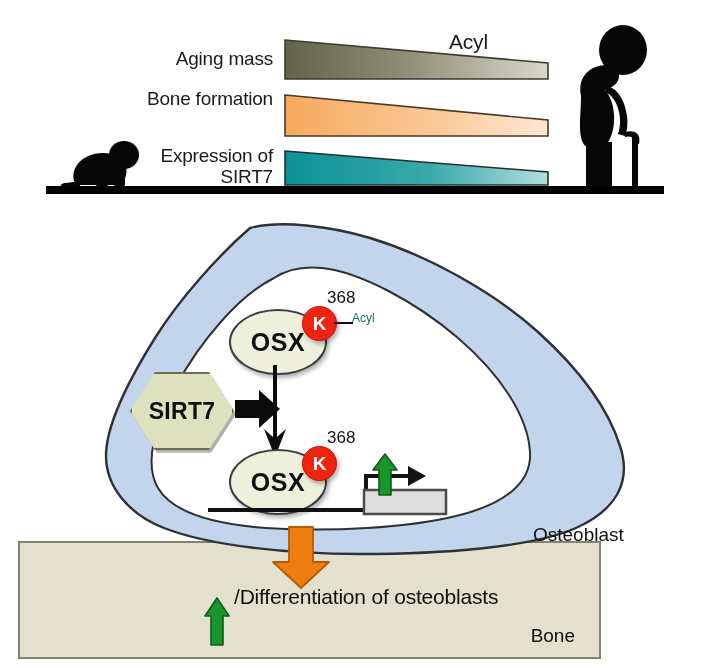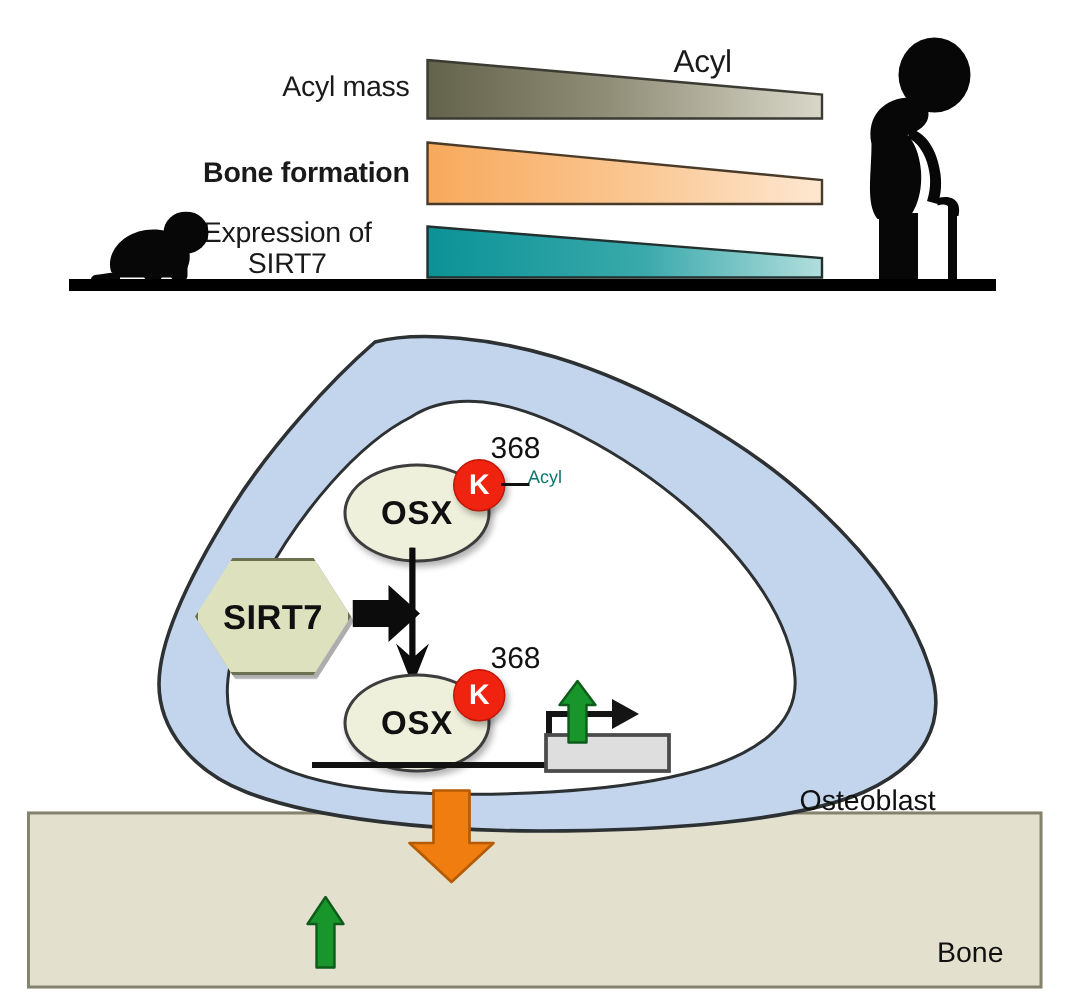--- a/index.html
+++ b/index.html
@@ -61,21 +61,21 @@
   #cell-panel {
     position: absolute;
     left: 0; top: 210px;
     width: 713px; height: 458px;
   }
 
   #bone-block {
     position: absolute;
     left: 18px;
     top: 331px;
-    width: 677px;
+    width: 583px;
     height: 118px;
     background: #e3e1cd;
     border: 2px solid #85826e;
     box-sizing: border-box;
   }
 
   #bone-label {
     position: absolute;
     right: 24px;
     bottom: 10px;
@@ -95,21 +95,21 @@
   .node-osx {
     position: absolute;
     width: 94px; height: 62px;
     border-radius: 50%;
     background: #eef0dc;
     border: 2px solid #3d3d3d;
     box-shadow: 2px 3px 4px rgba(0,0,0,0.30);
     display: flex;
     align-items: center;
     justify-content: center;
-    font-size: 22px;
+    font-size: 25px;
     font-weight: bold;
     color: #101010;
     letter-spacing: 0.5px;
   }
 
   .node-k {
     position: absolute;
     width: 33px; height: 33px;
     border-radius: 50%;
     background: #f02311;
@@ -118,21 +118,21 @@
     display: flex;
     align-items: center;
     justify-content: center;
     color: #ffffff;
     font-size: 19px;
     font-weight: bold;
   }
 
   .k-number {
     position: absolute;
-    font-size: 20px;
+    font-size: 17px;
     color: #111;
   }
 
   #acyl-label {
     position: absolute;
     font-size: 12px;
     color: #0f766e;
   }
 
   #acyl-bond {
@@ -178,49 +178,49 @@
     white-space: nowrap;
   }
 </style>
 </head>
 <body>
 
 <div id="figure">
 
   <div id="aging-panel">
 
-    <div class="bar-label" style="left:110px; top:48px; width:163px;">Acyl mass</div>
+    <div class="bar-label" style="left:110px; top:48px; width:163px;">Aging mass</div>
 
     <svg class="wedge" style="left:284px; top:39px;" width="266" height="42" viewBox="0 0 266 42">
       <defs>
         <linearGradient id="gradBoneMass" x1="0" y1="0" x2="1" y2="0">
           <stop offset="0%" stop-color="#63624a"></stop>
           <stop offset="45%" stop-color="#8f8d76"></stop>
           <stop offset="100%" stop-color="#d9d7c8"></stop>
         </linearGradient>
       </defs>
       <polygon points="1,1 264,24 264,40 1,40" fill="url(#gradBoneMass)" stroke="#3b3b33" stroke-width="1.6"></polygon>
     </svg>
 
     <div class="aging-word" style="left:449px; top:30px;">Acyl</div>
 
-    <div class="bar-label" style="left:90px; top:105px; width:183px;font-weight:bold;">Bone formation</div>
+    <div class="bar-label" style="left:90px; top:88px; width:183px;">Bone formation</div>
 
     <svg class="wedge" style="left:284px; top:94px;" width="266" height="44" viewBox="0 0 266 44">
       <defs>
         <linearGradient id="gradBoneForm" x1="0" y1="0" x2="1" y2="0">
           <stop offset="0%" stop-color="#f7a95c"></stop>
           <stop offset="55%" stop-color="#fac895"></stop>
           <stop offset="100%" stop-color="#fde7d2"></stop>
         </linearGradient>
       </defs>
       <polygon points="1,1 264,26 264,42 1,42" fill="url(#gradBoneForm)" stroke="#4a3a28" stroke-width="1.6"></polygon>
     </svg>
 
-    <div class="bar-label" style="left:110px; top:145px; width:163px; text-align:center;">Expression of
+    <div class="bar-label" style="left:110px; top:145px; width:163px; ">Expression of
 SIRT7</div>
 
     <svg class="wedge" style="left:284px; top:150px;" width="266" height="37" viewBox="0 0 266 37">
       <defs>
         <linearGradient id="gradSirt7" x1="0" y1="0" x2="1" y2="0">
           <stop offset="0%" stop-color="#0b9296"></stop>
           <stop offset="55%" stop-color="#3aa9ab"></stop>
           <stop offset="100%" stop-color="#b2dedd"></stop>
         </linearGradient>
       </defs>
@@ -319,16 +319,17 @@
     </svg>
 
     <svg style="position:absolute; left:270px; top:316px;" width="62" height="64" viewBox="0 0 62 64">
       <path d="M19,1 L43,1 L43,36 L59,36 L31,62 L3,36 L19,36 Z" fill="#f07d0f" stroke="#b55a05" stroke-width="1.8" stroke-linejoin="round"></path>
     </svg>
 
     <svg style="position:absolute; left:203px; top:387px;" width="28" height="50" viewBox="0 0 28 50">
       <path d="M14,1 L26,19 L20,19 L20,48 L8,48 L8,19 L2,19 Z" fill="#18962b" stroke="#0d5c1b" stroke-width="1.6" stroke-linejoin="round"></path>
     </svg>
 
+    <div class="bottom-text" style="left:234px; top:375px;">/Differentiation of osteoblasts</div>
 
 
   </div>
 </div>
 
 </body></html>

